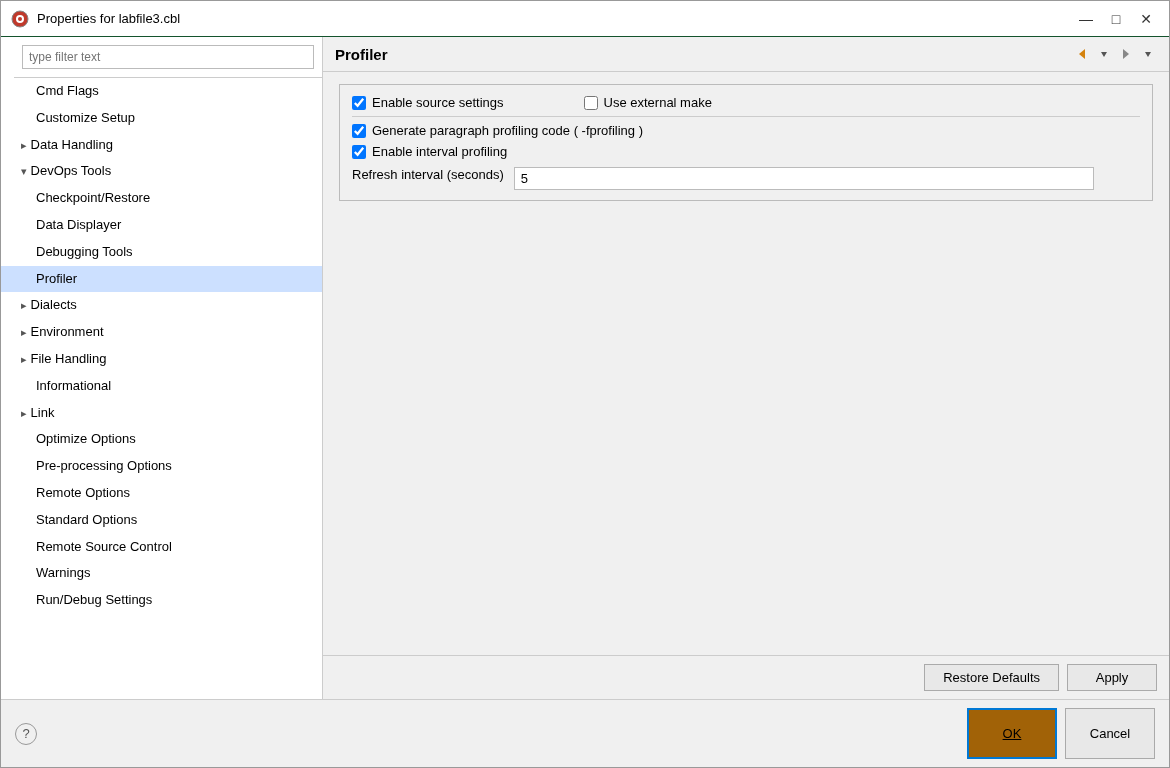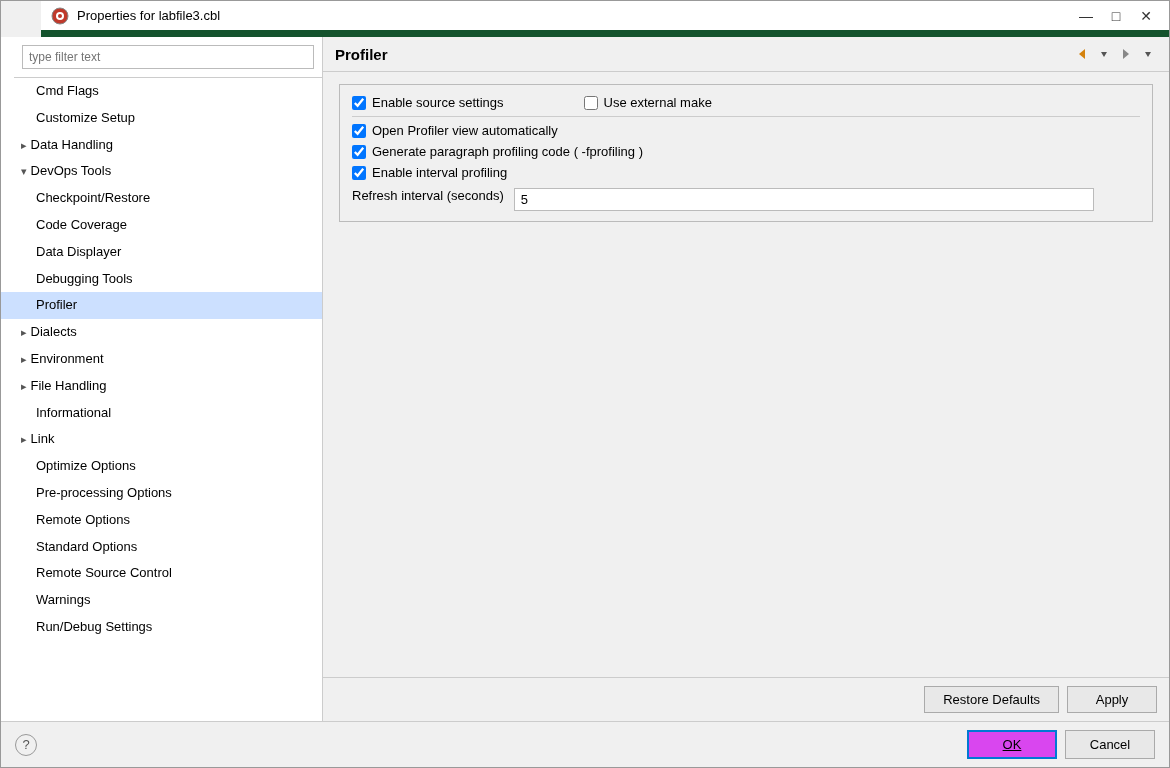--- a/index.html
+++ b/index.html
@@ -21,23 +21,22 @@
       border: 1px solid #999;
       display: flex;
       flex-direction: column;
     }
     .title-bar {
       background: #fff;
       padding: 6px 10px;
       display: flex;
       align-items: center;
       justify-content: space-between;
-      border-bottom: 7px solid #14532d;
+      border-bottom: 1px solid #14532d;
       height: 36px;
-      margin-left: 40px;
     }
     .title-bar-left {
       display: flex;
       align-items: center;
       gap: 8px;
     }
     .title-bar-icon {
       width: 18px;
       height: 18px;
     }
@@ -242,23 +241,23 @@
     }
     .footer-left {
       display: flex;
       align-items: center;
     }
     .footer-right {
       display: flex;
       gap: 8px;
     }
     .btn-primary {
-      padding: 5px 24px;
+      padding: 16px 24px;
       border: 2px solid #0078d4;
-      background: #d946ef;
+      background: #a16207;
       cursor: pointer;
       font-size: 13px;
       color: #000;
       min-width: 90px;
       text-decoration: underline;
     }
     .help-icon {
       width: 22px;
       height: 22px;
       border: 1px solid #999;
@@ -300,21 +299,20 @@
       <div class="filter-box">
         <input class="filter-input" type="text" value="" placeholder="type filter text" style="">
       </div>
       <div class="tree-container">
 
         <div class="tree-item level1 leaf">Cmd Flags</div>
         <div class="tree-item level1 leaf">Customize Setup</div>
         <div class="tree-item level1 expandable">Data Handling</div>
         <div class="tree-item level1 expanded">DevOps Tools</div>
         <div class="tree-item level2 leaf">Checkpoint/Restore</div>
-        <div class="tree-item level2 leaf">Code Coverage</div>
         <div class="tree-item level2 leaf">Data Displayer</div>
         <div class="tree-item level2 leaf">Debugging Tools</div>
         <div class="tree-item level2 leaf selected">Profiler</div>
         <div class="tree-item level1 expandable">Dialects</div>
         <div class="tree-item level1 expandable">Environment</div>
         <div class="tree-item level1 expandable">File Handling</div>
         <div class="tree-item level1 leaf">Informational</div>
         <div class="tree-item level1 expandable">Link</div>
         <div class="tree-item level1 leaf">Optimize Options</div>
         <div class="tree-item level1 leaf">Pre-processing Options</div>
@@ -362,26 +360,20 @@
               <label class="checkbox-label" for="chk-enable-source">Enable source settings</label>
             </div>
             <div class="checkbox-row" style="margin-left: 60px;">
               <input type="checkbox" id="chk-external-make" style="">
               <label class="checkbox-label" for="chk-external-make">Use external make</label>
             </div>
           </div>
 
           <hr style="border:none; border-top:1px solid #ccc; margin: 6px 0;">
 
-          <div class="section-row">
-            <div class="checkbox-row">
-              <input type="checkbox" id="chk-open-profiler" checked="" style="">
-              <label class="checkbox-label" for="chk-open-profiler">Open Profiler view automatically</label>
-            </div>
-          </div>
 
           <div class="section-row">
             <div class="checkbox-row">
               <input type="checkbox" id="chk-generate-paragraph" checked="" style="">
               <label class="checkbox-label" for="chk-generate-paragraph">Generate paragraph profiling code ( -fprofiling )</label>
             </div>
           </div>
 
           <div class="section-row">
             <div class="checkbox-row">

